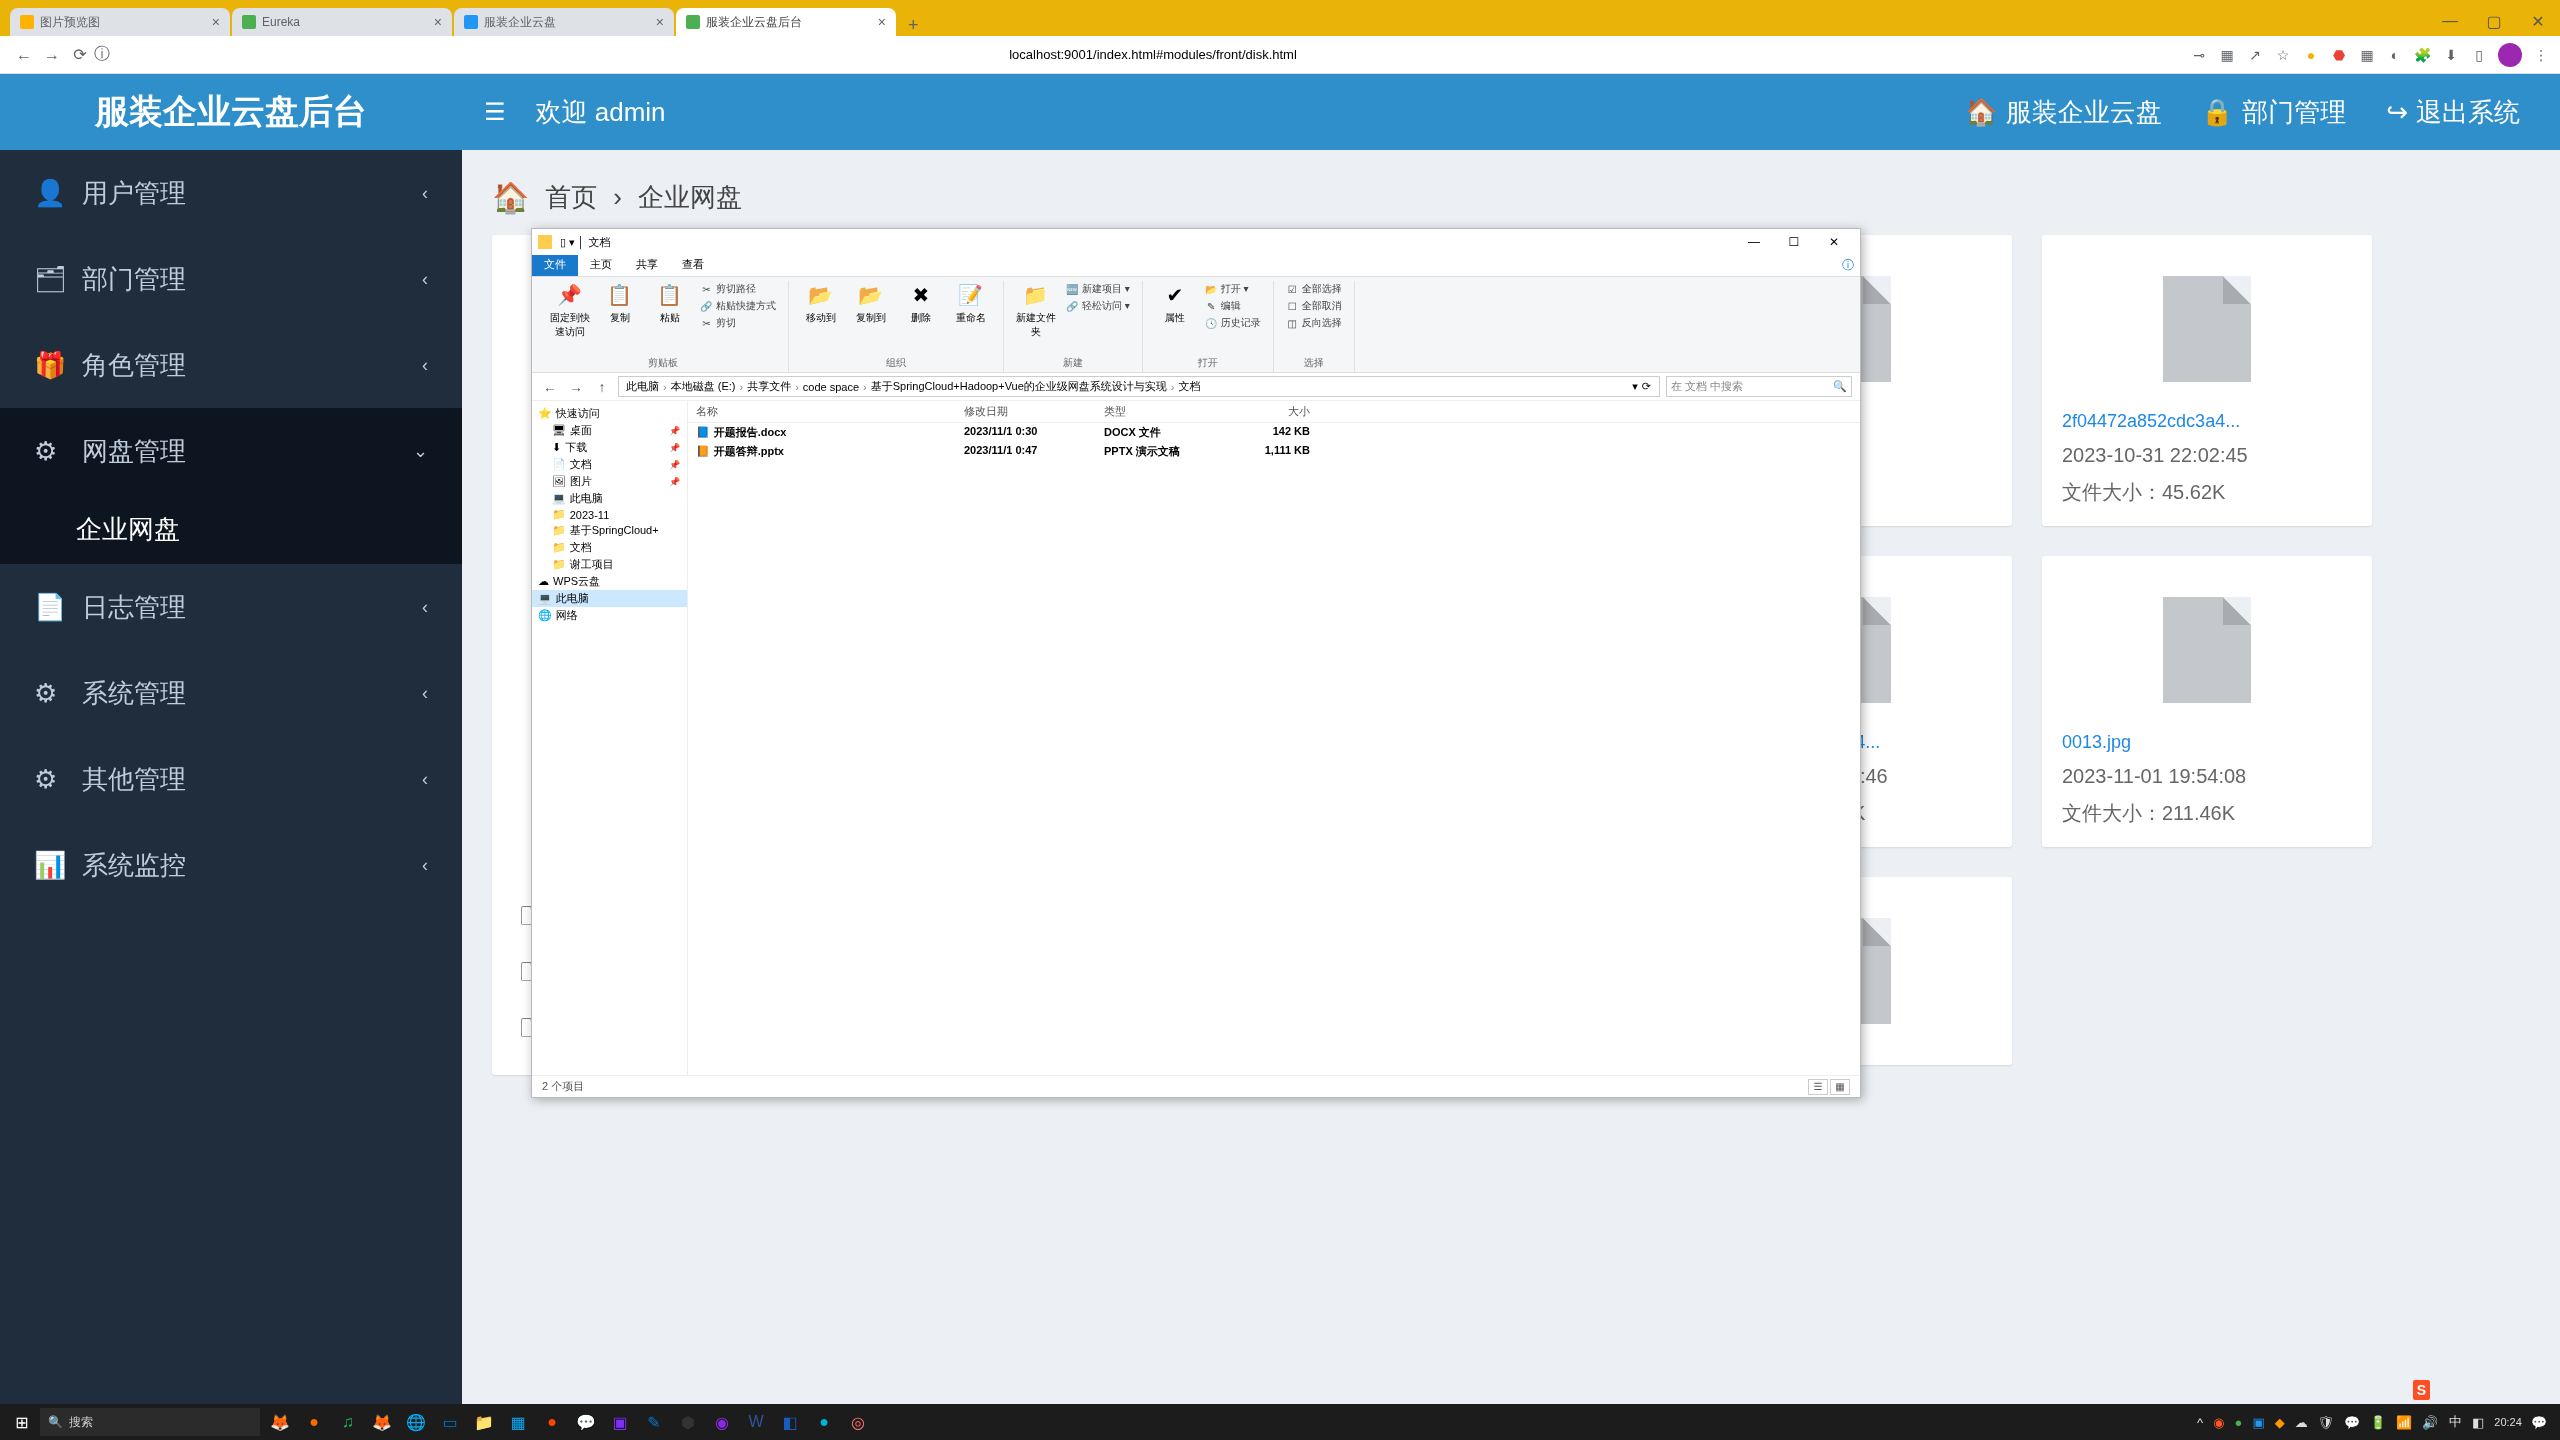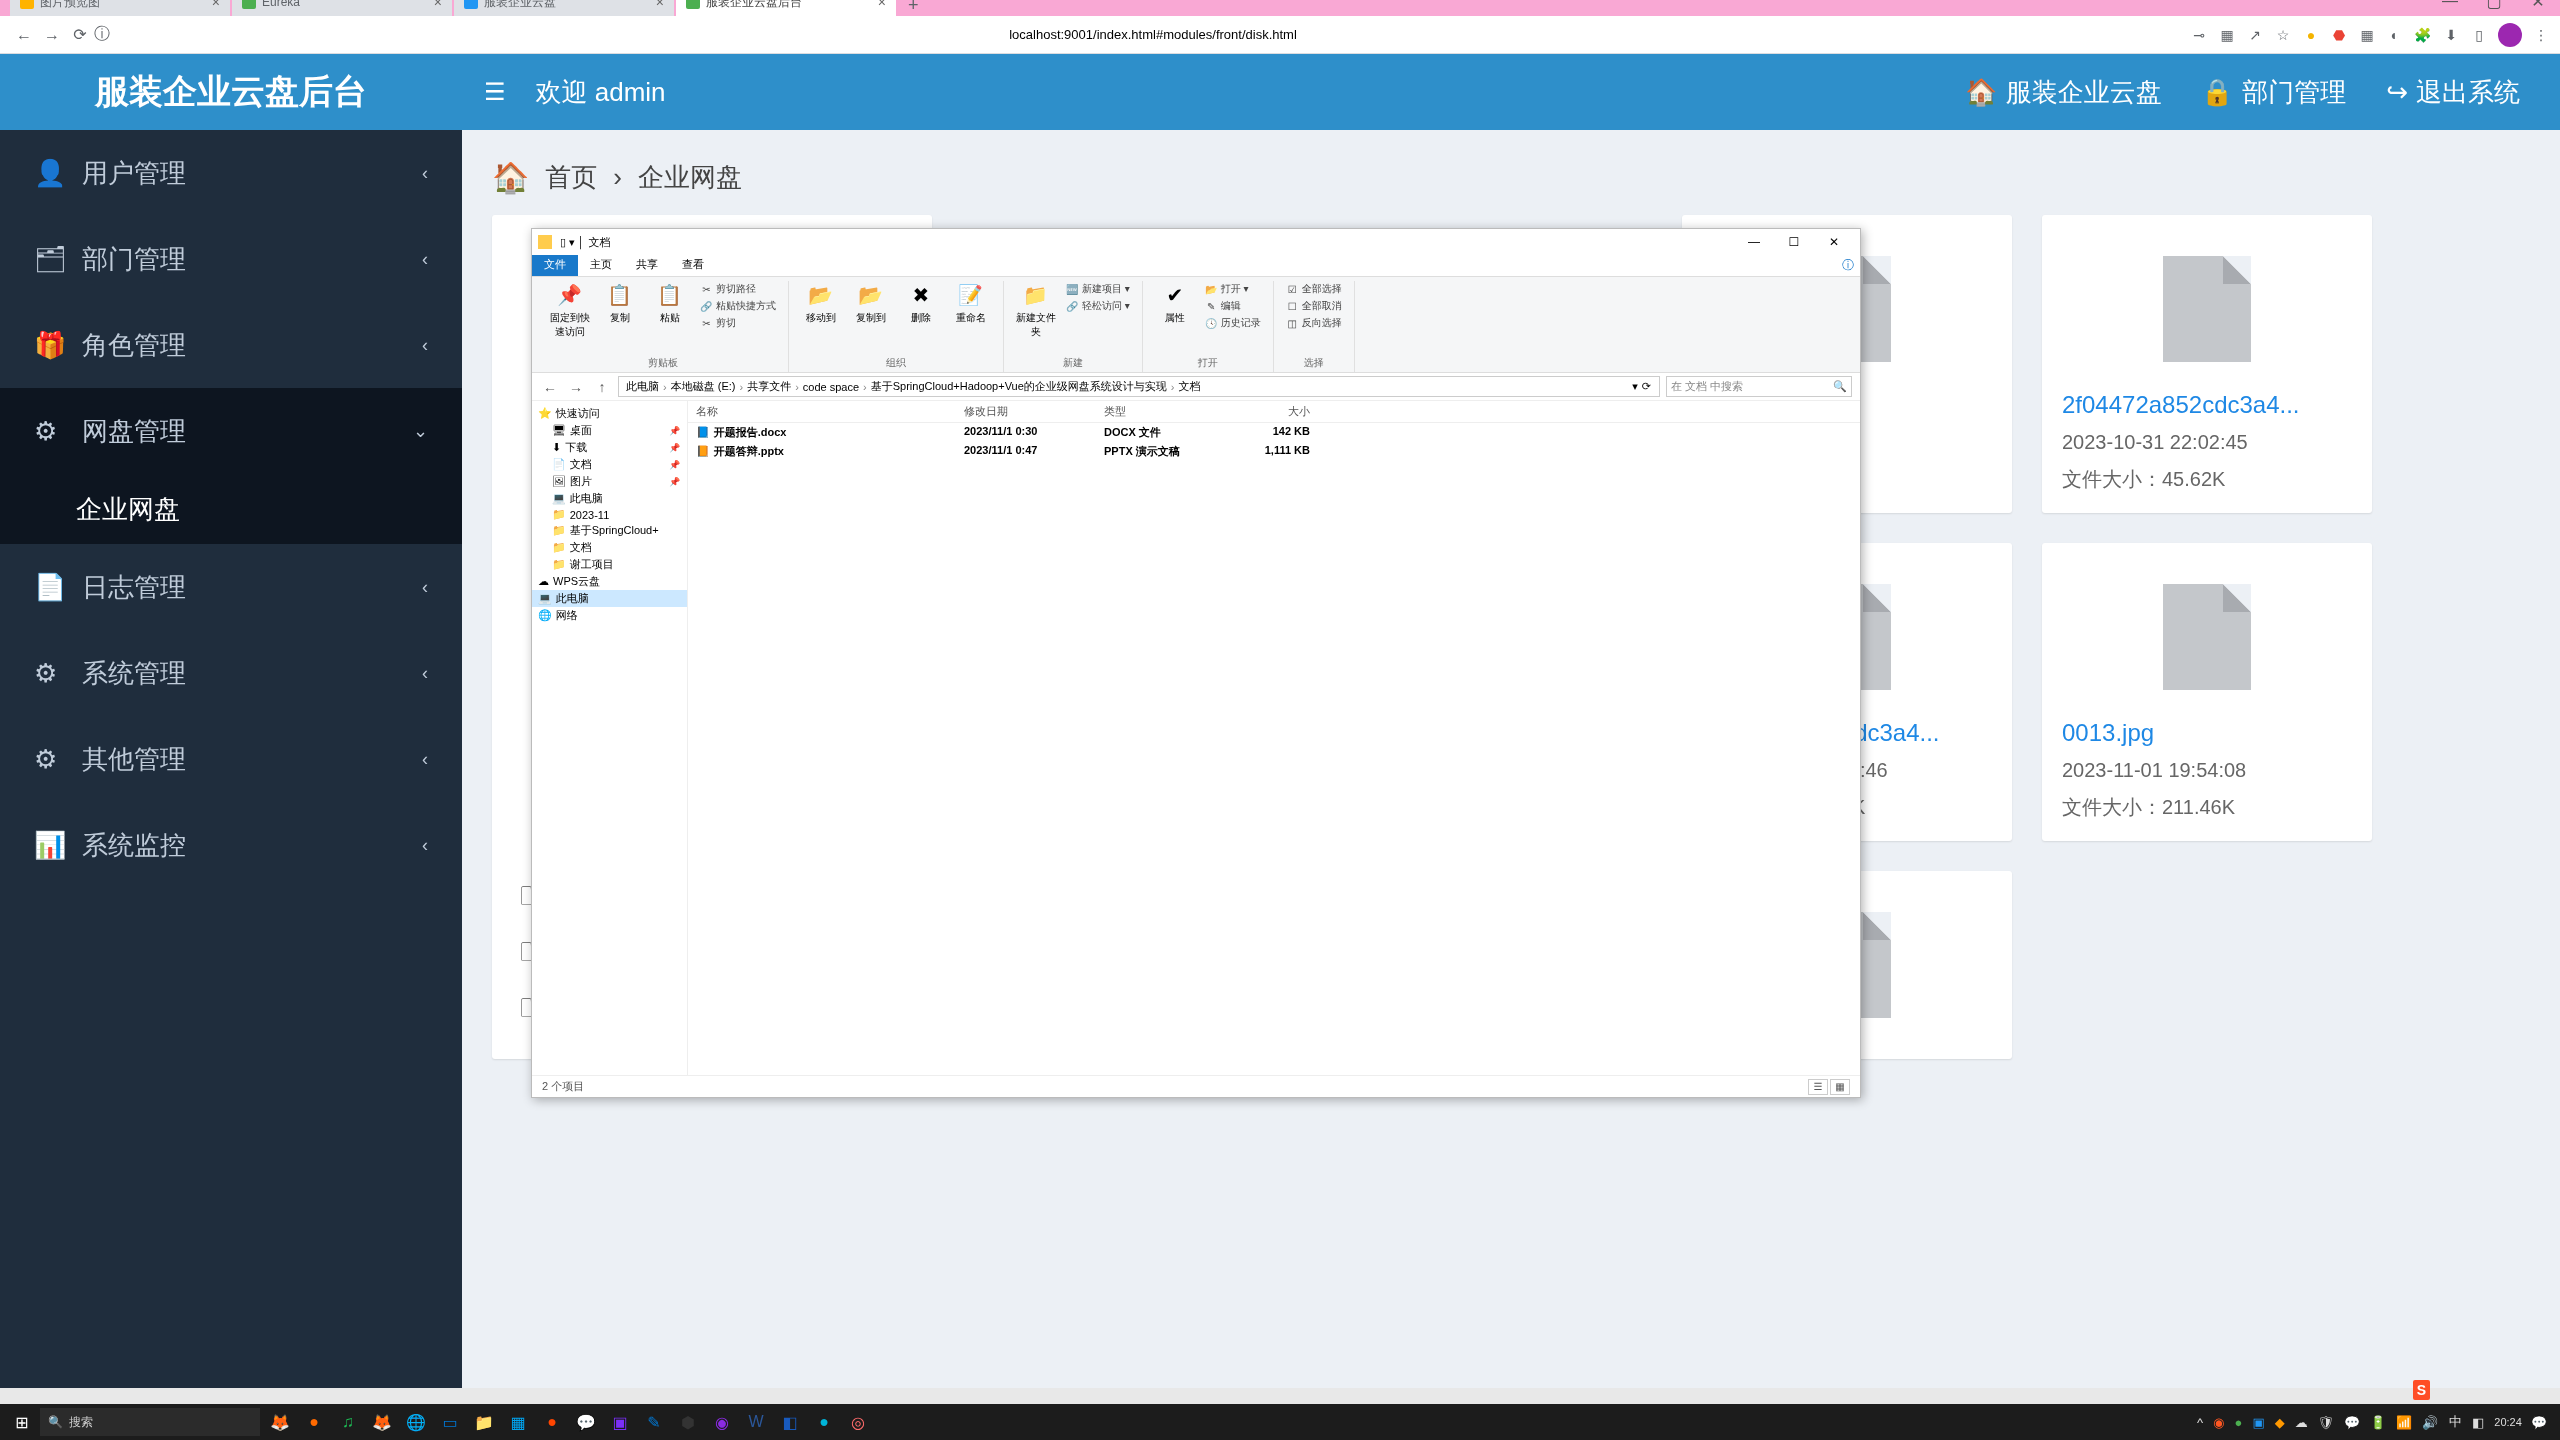--- a/index.html
+++ b/index.html
@@ -1,19 +1,19 @@
 <!DOCTYPE html>
 <html><head>
 <meta charset="utf-8">
 <style>
 * { margin: 0; padding: 0; box-sizing: border-box; font-family: "Microsoft YaHei", Arial, sans-serif; }
 body { background: #e8e8e8; width: 2560px; height: 1440px; overflow: hidden; position: relative; }
 
 
-.chrome-top { background: #f9a8d4; height: 16px; display: flex; align-items: flex-end; padding-left: 10px; }
+.chrome-top { background: #eab308; height: 36px; display: flex; align-items: flex-end; padding-left: 10px; }
 .tab { background: #fff; height: 28px; min-width: 220px; max-width: 240px; border-radius: 8px 8px 0 0; display: flex; align-items: center; padding: 0 10px; font-size: 12px; color: #444; margin-right: 2px; position: relative; }
 .tab.inactive { background: #dee1e6; color: #5f6368; }
 .tab .favicon { width: 14px; height: 14px; margin-right: 6px; border-radius: 2px; }
 .tab .close { margin-left: auto; color: #666; font-size: 14px; }
 .newtab { color: #5f6368; padding: 0 10px; font-size: 18px; }
 .chrome-win { margin-left: auto; display: flex; }
 .chrome-win span { width: 44px; height: 30px; display: flex; align-items: center; justify-content: center; color: #555; }
 
 .addr-bar { background: #fff; height: 38px; display: flex; align-items: center; padding: 0 10px; border-bottom: 1px solid #dadce0; }
 .nav-icon { width: 28px; height: 28px; display: flex; align-items: center; justify-content: center; color: #5f6368; font-size: 16px; }
@@ -46,21 +46,21 @@
 .layout { display: flex; gap: 30px; }
 .folder-panel { width: 440px; background: #fff; border-radius: 3px; box-shadow: 0 1px 2px rgba(0,0,0,0.1); padding: 16px 0; }
 .fld-item { height: 56px; display: flex; align-items: center; padding: 0 28px; font-size: 26px; color: #333; }
 .fld-item .fld-i { margin-right: 18px; color: #555; }
 .file-grid { flex: 1; display: grid; grid-template-columns: repeat(4, 330px); gap: 30px; align-content: start; }
 .file-card { background: #fff; border-radius: 3px; box-shadow: 0 1px 2px rgba(0,0,0,0.1); padding: 20px; }
 .file-thumb { height: 148px; display: flex; align-items: center; justify-content: center; }
 .doc-icon { width: 88px; height: 106px; background: #c4c7cb; position: relative; }
 .doc-icon::before { content: ""; position: absolute; right: 0; top: 0; width: 0; height: 0; border-top: 28px solid #fff; border-left: 28px solid #a8abb0; }
 .doc-icon::after { content: ""; position: absolute; right: 0; top: 0; width: 0; height: 0; border-top: 28px solid #ecf0f5; border-left: 28px solid transparent; }
-.file-name { color: #1e88e5; font-size: 24px; margin-top: 8px; white-space: nowrap; overflow: hidden; text-overflow: ellipsis; }
+.file-name { color: #1e88e5; font-size: 18px; margin-top: 8px; white-space: nowrap; overflow: hidden; text-overflow: ellipsis; }
 .file-meta { color: #666; font-size: 20px; margin-top: 12px; }
 
 
 .explorer { position: absolute; left: 531px; top: 228px; width: 1330px; height: 870px; background: #fff; border: 1px solid #bbb; box-shadow: 2px 2px 10px rgba(0,0,0,0.3); display: flex; flex-direction: column; font-size: 12px; }
 .ex-title { height: 26px; background: #fff; display: flex; align-items: center; padding: 0 6px; }
 .ex-title .ti { width: 14px; height: 14px; background: #ffcc4d; margin-right: 4px; }
 .ex-title .tt { display: flex; align-items: center; gap: 4px; font-size: 11px; }
 .ex-title .wc { margin-left: auto; display: flex; }
 .ex-title .wc span { width: 40px; height: 24px; display: flex; align-items: center; justify-content: center; }
 .ex-tabs { height: 22px; display: flex; border-bottom: 1px solid #ddd; }

